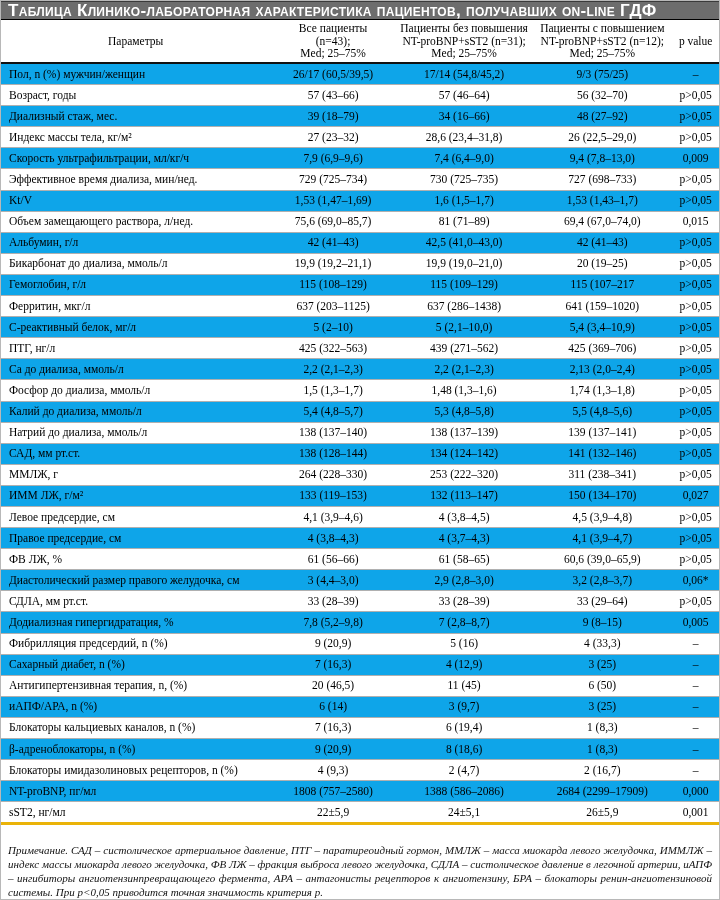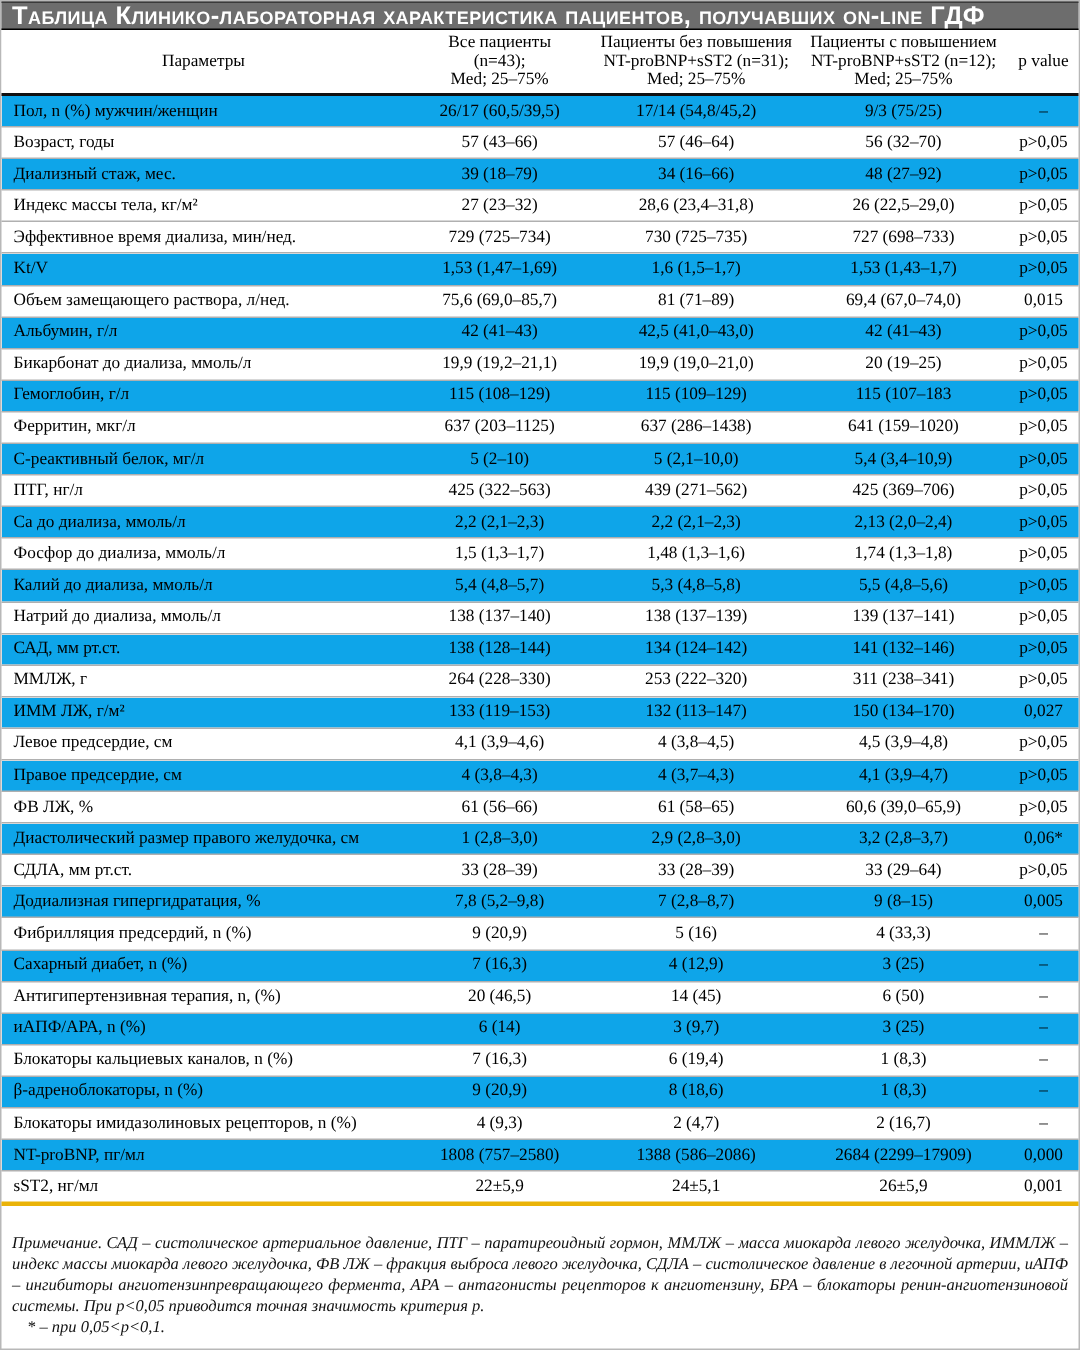--- a/index.html
+++ b/index.html
@@ -142,20 +142,27 @@
       <td class="val">48 (27–92)</td>
       <td class="val">p&gt;0,05</td>
     </tr>
         <tr>
       <td class="param">Индекс массы тела, кг/м²</td>
       <td class="val">27 (23–32)</td>
       <td class="val">28,6 (23,4–31,8)</td>
       <td class="val">26 (22,5–29,0)</td>
       <td class="val">p&gt;0,05</td>
     </tr>
+        <tr class="stripe">
+      <td class="param">Скорость ультрафильтрации, мл/кг/ч</td>
+      <td class="val">7,9 (6,9–9,6)</td>
+      <td class="val">7,4 (6,4–9,0)</td>
+      <td class="val">9,4 (7,8–13,0)</td>
+      <td class="val">0,009</td>
+    </tr>
         <tr>
       <td class="param">Эффективное время диализа, мин/нед.</td>
       <td class="val">729 (725–734)</td>
       <td class="val">730 (725–735)</td>
       <td class="val">727 (698–733)</td>
       <td class="val">p&gt;0,05</td>
     </tr>
         <tr class="stripe">
       <td class="param">Kt/V</td>
       <td class="val">1,53 (1,47–1,69)</td>
@@ -181,21 +188,21 @@
       <td class="param">Бикарбонат до диализа, ммоль/л</td>
       <td class="val">19,9 (19,2–21,1)</td>
       <td class="val">19,9 (19,0–21,0)</td>
       <td class="val">20 (19–25)</td>
       <td class="val">p&gt;0,05</td>
     </tr>
         <tr class="stripe">
       <td class="param">Гемоглобин, г/л</td>
       <td class="val">115 (108–129)</td>
       <td class="val">115 (109–129)</td>
-      <td class="val">115 (107–183</td>
+      <td class="val">115 (107–217</td>
       <td class="val">p&gt;0,05</td>
     </tr>
         <tr>
       <td class="param">Ферритин, мкг/л</td>
       <td class="val">637 (203–1125)</td>
       <td class="val">637 (286–1438)</td>
       <td class="val">641 (159–1020)</td>
       <td class="val">p&gt;0,05</td>
     </tr>
         <tr class="stripe">
@@ -277,21 +284,21 @@
     </tr>
         <tr>
       <td class="param">ФВ ЛЖ, %</td>
       <td class="val">61 (56–66)</td>
       <td class="val">61 (58–65)</td>
       <td class="val">60,6 (39,0–65,9)</td>
       <td class="val">p&gt;0,05</td>
     </tr>
         <tr class="stripe">
       <td class="param">Диастолический размер правого желудочка, см</td>
-      <td class="val">1 (2,8–3,0)</td>
+      <td class="val">3 (4,4–3,0)</td>
       <td class="val">2,9 (2,8–3,0)</td>
       <td class="val">3,2 (2,8–3,7)</td>
       <td class="val">0,06*</td>
     </tr>
         <tr>
       <td class="param">СДЛА, мм рт.ст.</td>
       <td class="val">33 (28–39)</td>
       <td class="val">33 (28–39)</td>
       <td class="val">33 (29–64)</td>
       <td class="val">p&gt;0,05</td>
@@ -313,21 +320,21 @@
         <tr class="stripe">
       <td class="param">Сахарный диабет, n (%)</td>
       <td class="val">7 (16,3)</td>
       <td class="val">4 (12,9)</td>
       <td class="val">3 (25)</td>
       <td class="val">–</td>
     </tr>
         <tr>
       <td class="param">Антигипертензивная терапия, n, (%)</td>
       <td class="val">20 (46,5)</td>
-      <td class="val">14 (45)</td>
+      <td class="val">11 (45)</td>
       <td class="val">6 (50)</td>
       <td class="val">–</td>
     </tr>
         <tr class="stripe">
       <td class="param">иАПФ/АРА, n (%)</td>
       <td class="val">6 (14)</td>
       <td class="val">3 (9,7)</td>
       <td class="val">3 (25)</td>
       <td class="val">–</td>
     </tr>

